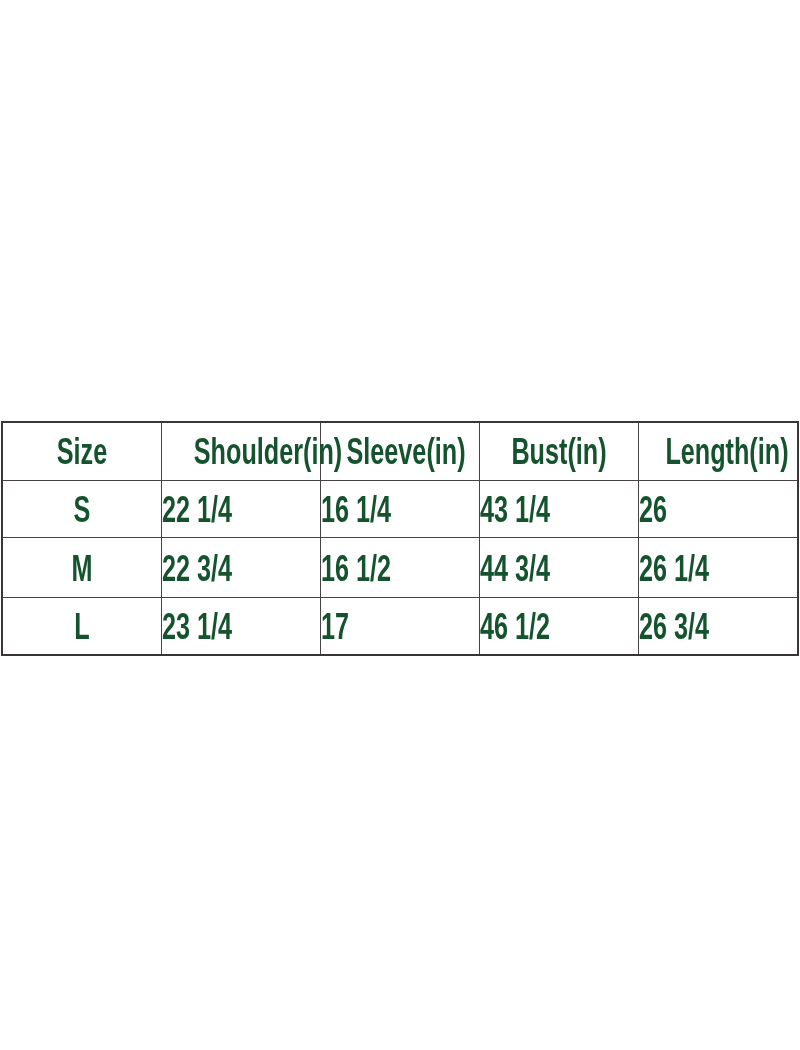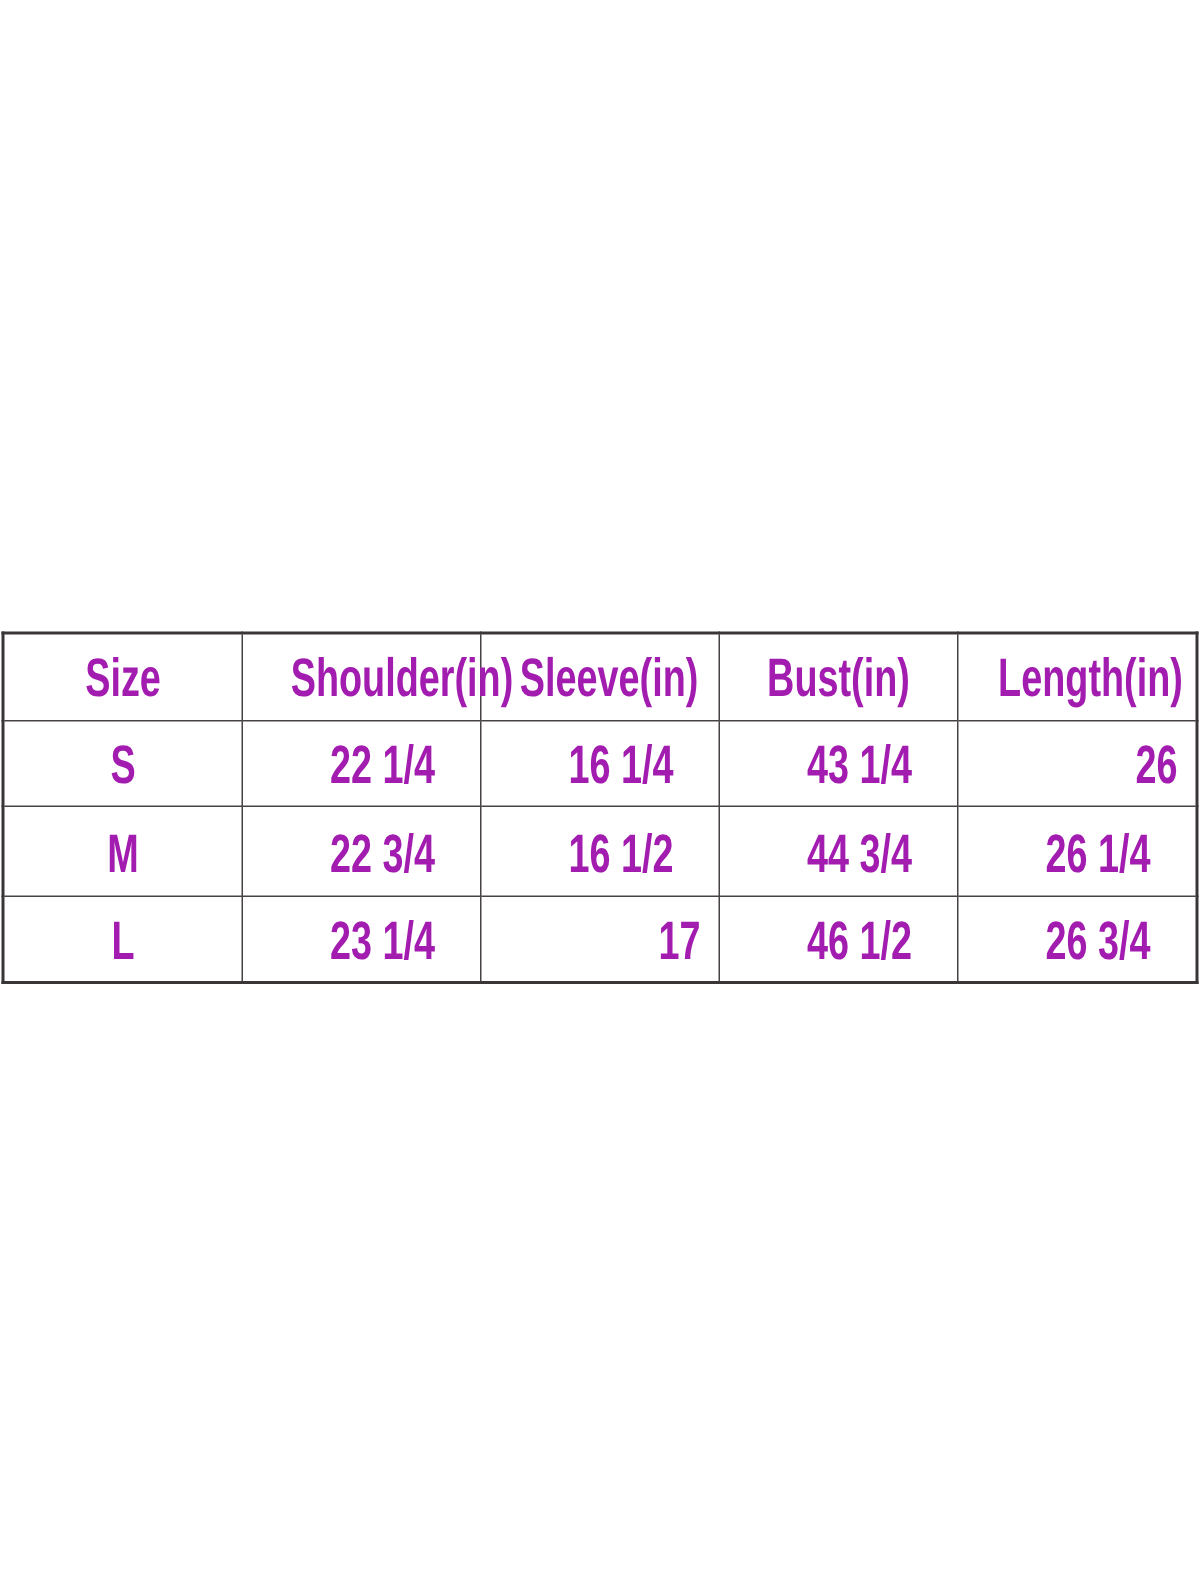--- a/index.html
+++ b/index.html
@@ -7,21 +7,21 @@
     padding: 0;
     background: #ffffff;
   }
   .page {
     position: relative;
     width: 800px;
     height: 1050px;
     background: #ffffff;
     overflow: hidden;
     font-family: "Liberation Sans", sans-serif;
-    color: #a21caf;
+    color: #14532d;
   }
   table.size-chart {
     position: absolute;
     top: 421px;
     left: 1px;
     width: 798px;
     border-collapse: collapse;
     table-layout: fixed;
     border: 2px solid #3a3637;
   }
@@ -35,21 +35,21 @@
   }
   tr.header-row   { height: 58px; }
   tr.row-s        { height: 57px; }
   tr.row-m        { height: 60px; }
   tr.row-l        { height: 58px; }
 
   th.col-head, td.size-cell {
     text-align: center;
   }
   td.meas-cell {
-    text-align: right;
+    text-align: left;
     padding-left: 44px;
   }
   
   .txt {
     display: inline-block;
     font-size: 36px;
     line-height: 1;
     white-space: nowrap;
     letter-spacing: 0px;
     transform: scaleX(0.70);

